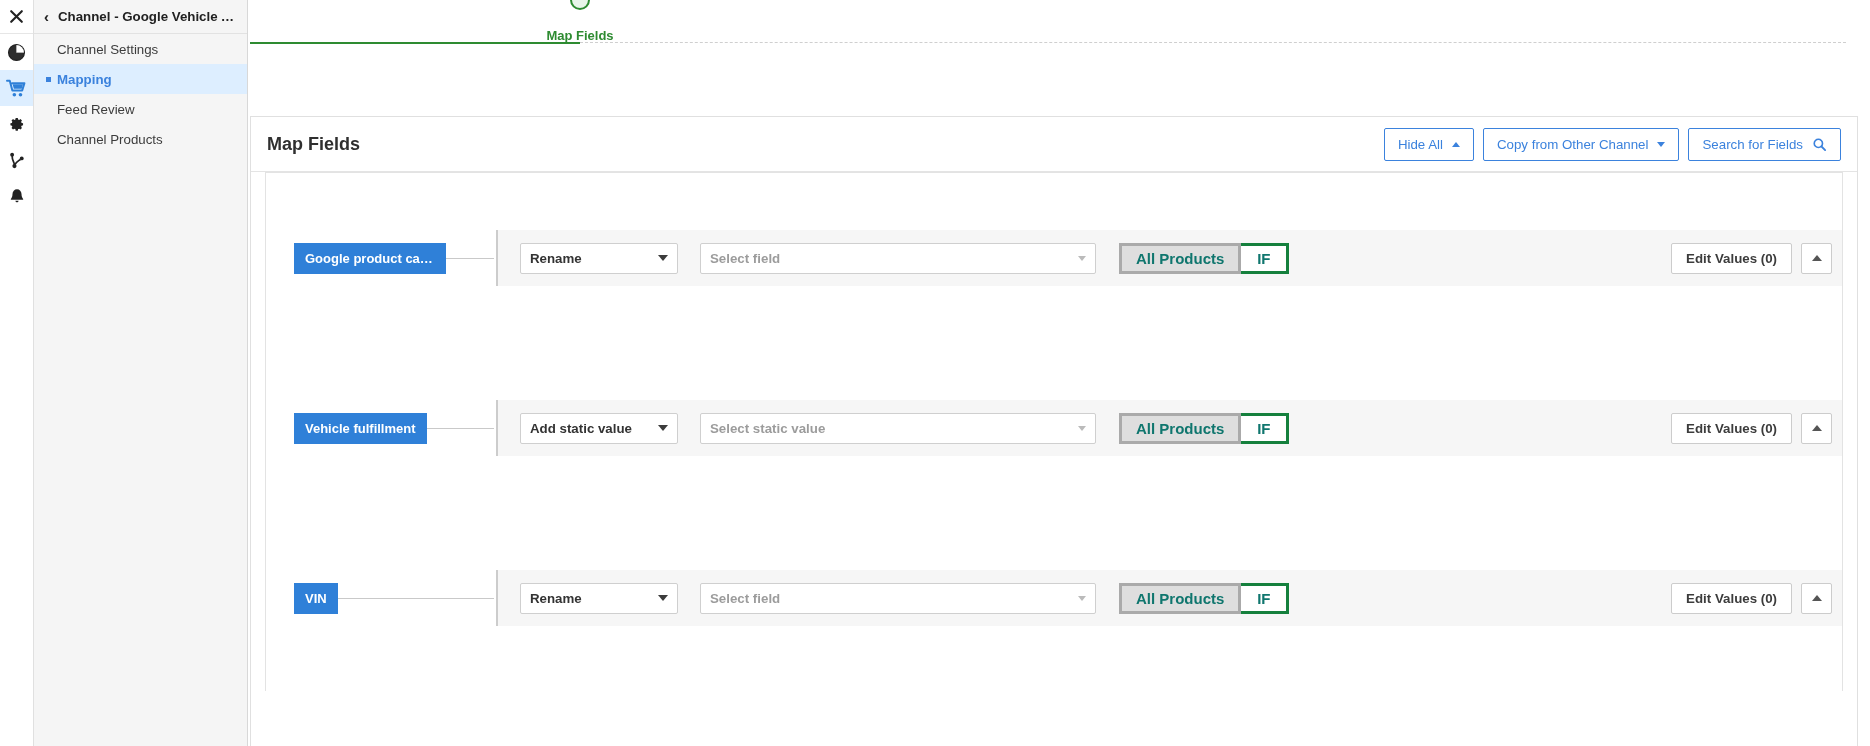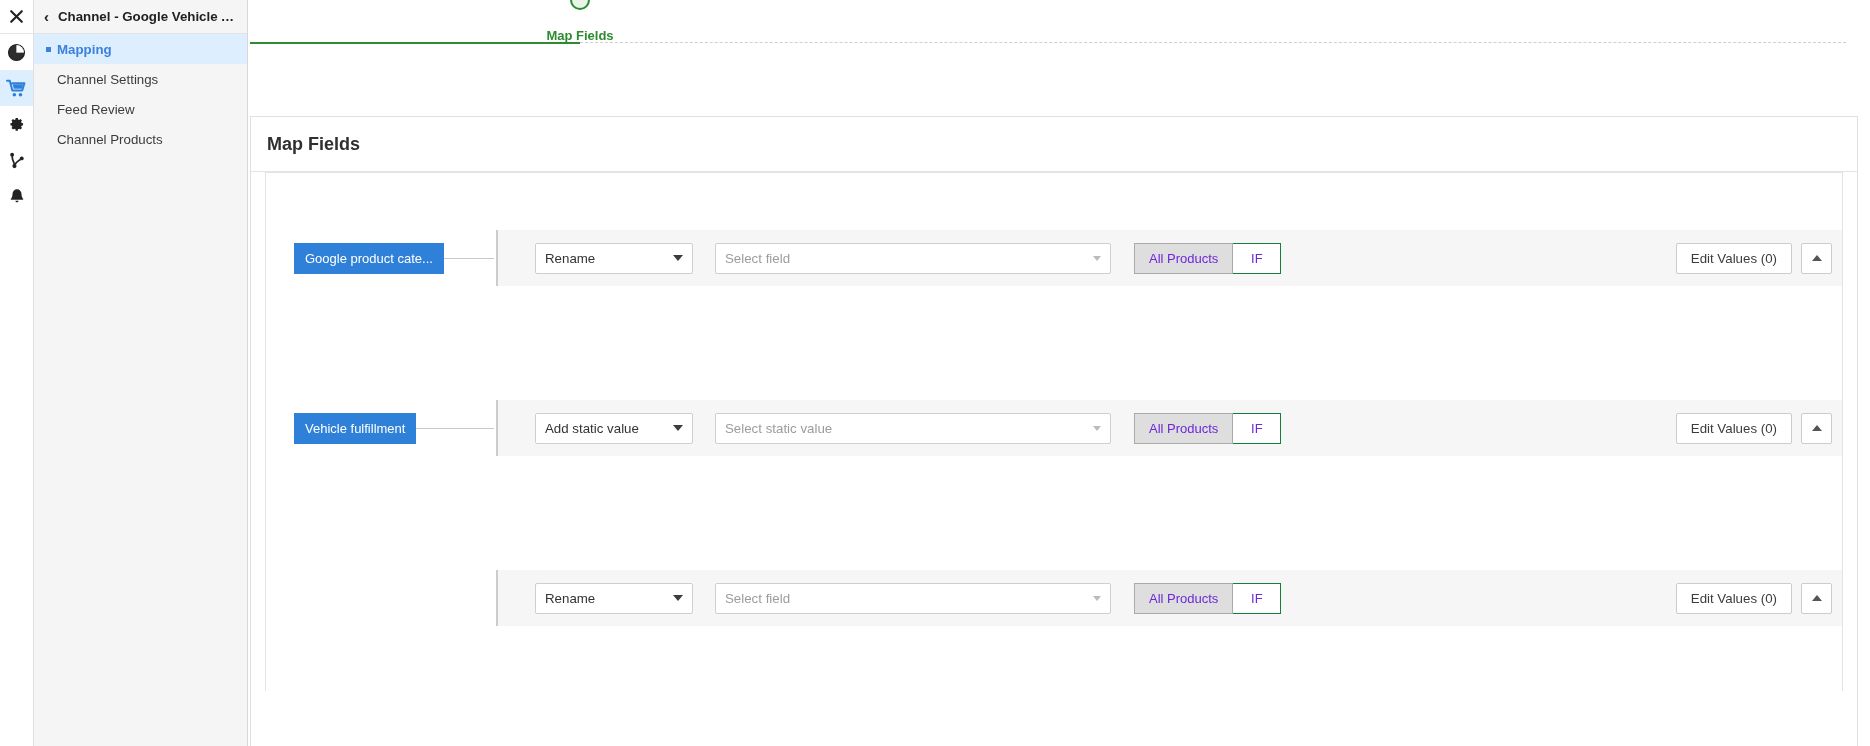--- a/index.html
+++ b/index.html
@@ -124,21 +124,21 @@
   .caret-dn { border-top: 5px solid #3b82dd; }
   .mag { display:block; }
 
   .sect-label {
     font-size: 13.2px; font-weight: bold; color: #333333;
     padding: 16px 0 12px 16px;
   }
 
   .rows-wrap {
     margin: 0 14px 0 14px; border: 1px solid #e3e3e3; border-bottom: none;
-    background:#ffffff; height: calc(100% - 110px); overflow: hidden;
+    background:#ffffff; height: calc(100% - 110px); overflow: hidden; font-weight: bold;
   }
 
   .frow {
     position: relative; height: 170px; background: #ffffff;
   }
   .frow .chip-zone {
     position: absolute; left: 0; top: 0; width: 228px; height: 100%;
     display: flex; align-items: center; padding-left: 28px;
   }
   .chip {
@@ -147,40 +147,40 @@
     max-width: 152px; overflow: hidden; text-overflow: ellipsis;
     line-height: 1;
   }
   .connector {
     position: absolute; top: 50%; height: 0; border-top: 1.5px solid #c9c9c9;
     z-index: 1;
   }
   .panel {
     position: absolute; left: 230px; right: 0; top: 50%; transform: translateY(-50%);
     height: 56px; background: #f6f6f6; border-left: 2px solid #cccccc;
-    display: flex; align-items: center; padding: 0 10px 0 37px;
+    display: flex; align-items: center; padding: 0 10px 0 22px;
   }
   .sel {
     height: 31px; background: #ffffff; border: 1px solid #cfcfcf; border-radius: 2px;
     display: flex; align-items: center; padding: 0 9px;
     font-size: 13.3px; color: #333333; cursor: pointer;
   }
   .sel.action { width: 158px; justify-content: space-between; }
   .sel.action .tri { width:0;height:0;border-left:5px solid transparent;border-right:5px solid transparent;border-top:6px solid #3c3c3c; }
   .sel.value {
     width: 396px; margin-left: 22px; justify-content: space-between;
     color: #9c9c9c;
   }
   .sel.value .tri { width:0;height:0;border-left:4px solid transparent;border-right:4px solid transparent;border-top:5px solid #bbbbbb; }
 
   .seg { display: flex; margin-left: 23px; }
   .seg .segbtn {
     height: 31px; min-width: 48px; padding: 0 14px;
     display: flex; align-items: center; justify-content: center;
-    border: 1px solid #15803d; font-size: 13px; color: #6d28d9;
+    border: 3px solid #15803d; font-size: 15px; color: #0f766e;
     background: #ffffff; cursor: pointer;
   }
   .seg .segbtn.on { background: #dedede; border-color:#aaaaaa; }
   .seg .segbtn + .segbtn { border-left: none; }
 
   .spacer { flex: 1 1 auto; }
   .edit-btn {
     height: 31px; padding: 0 14px; display: flex; align-items: center;
     border: 1px solid #cccccc; background: #ffffff; color: #3c3c3c;
     font-size: 13.3px; cursor: pointer; border-radius:2px;margin-left:16px;
@@ -246,26 +246,26 @@
         <path fill="#222" d="M9.9 17.6h4.2c0 1.2-.95 2.1-2.1 2.1s-2.1-.9-2.1-2.1z"></path>
       </svg>
     </div>
   </div>
 
   <div class="side-nav">
     <div class="side-head">
       <span class="chev">‹</span>
       <span class="title">Channel - Google Vehicle A...</span>
     </div>
+    <div class="nav-item">
+      <span>Channel Settings</span>
+    </div>
     <div class="nav-item active">
       <span class="bullet"></span>
       <span>Mapping</span>
-    </div>
-    <div class="nav-item">
-      <span>Channel Settings</span>
     </div>
     <div class="nav-item">
       <span>Feed Review</span>
     </div>
     <div class="nav-item">
       <span>Channel Products</span>
     </div>
   </div>
 
   <div class="main">
@@ -280,20 +280,37 @@
       <div class="step done" style="left:332px;">
         <div class="dot"></div>
         <div class="lbl">Map Fields</div>
       </div>
     </div>
 
     <div class="card">
 
       <div class="card-head">
         <div class="card-title">Map Fields</div>
+        <div class="tools">
+          <div class="tbtn">
+            <span>Hide All</span>
+            <span class="caret-up"></span>
+          </div>
+          <div class="tbtn">
+            <span>Copy from Other Channel</span>
+            <span class="caret-dn"></span>
+          </div>
+          <div class="tbtn">
+            <span>Search for Fields</span>
+            <svg class="mag" width="15" height="15" viewBox="0 0 24 24" aria-hidden="true">
+              <circle cx="10.2" cy="10.2" r="6.6" fill="none" stroke="#3b82dd" stroke-width="2.6"></circle>
+              <path d="M15.2 15.2 L21 21" stroke="#3b82dd" stroke-width="2.9" stroke-linecap="round"></path>
+            </svg>
+          </div>
+        </div>
       </div>
 
 
       <div class="rows-wrap">
 
         <div class="frow">
           <div class="chip-zone">
             <div class="connector" style="left:28px; right:0;"></div>
             <div class="chip">Google product cate...</div>
           </div>
@@ -338,20 +355,24 @@
             </div>
             <div class="spacer"></div>
             <div class="edit-btn">Edit Values (0)</div>
             <div class="collapse-btn">
               <span class="tri"></span>
             </div>
           </div>
         </div>
 
         <div class="frow">
+          <div class="chip-zone">
+            <div class="connector" style="left:28px; right:0;"></div>
+            <div class="chip">VIN</div>
+          </div>
           <div class="panel">
             <div class="sel action">
               <span>Rename</span>
               <span class="tri"></span>
             </div>
             <div class="sel value">
               <span>Select field</span>
               <span class="tri"></span>
             </div>
             <div class="seg">

